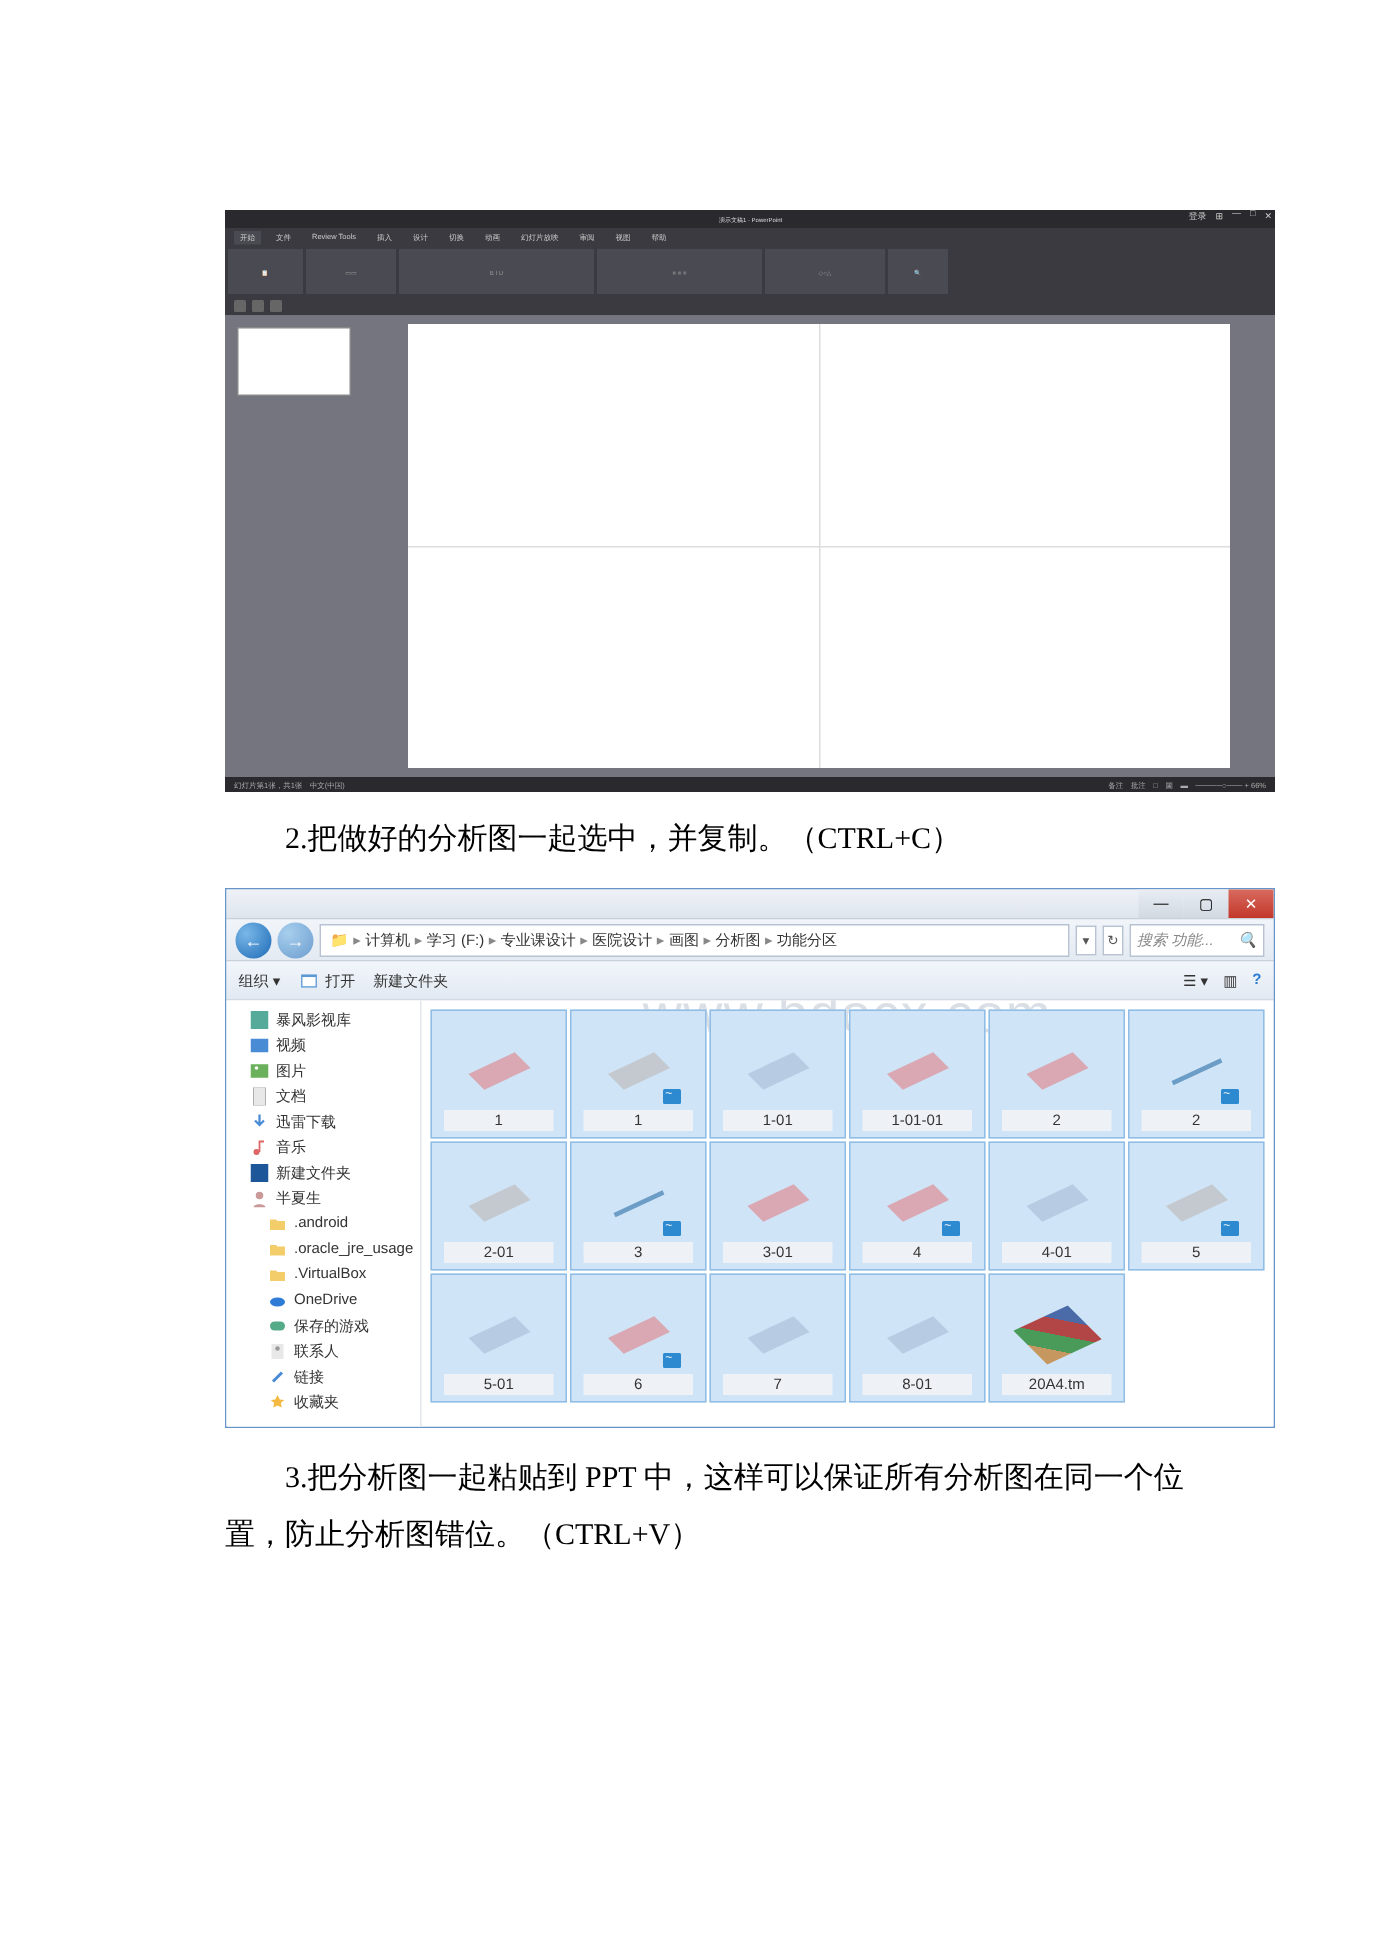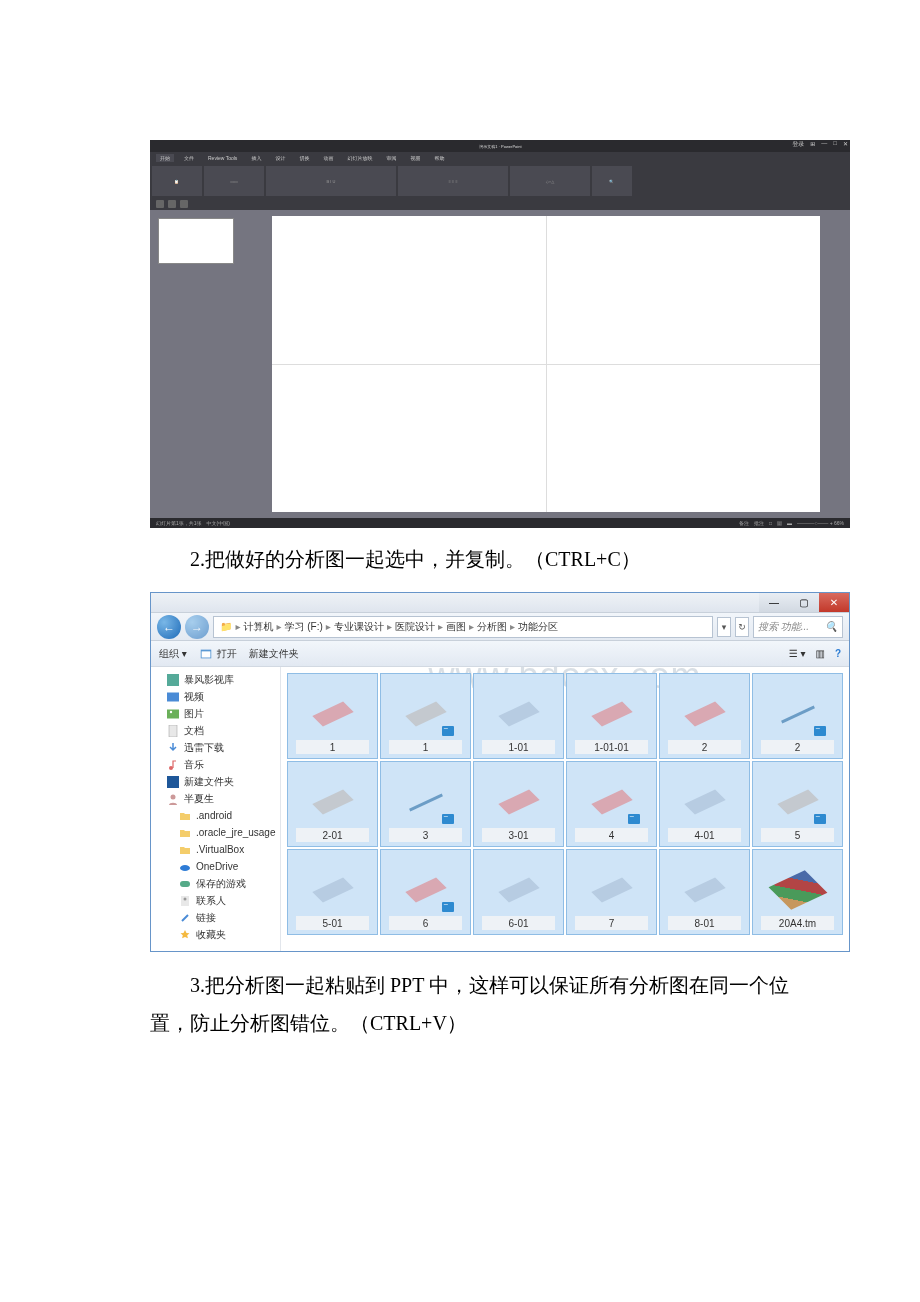--- a/index.html
+++ b/index.html
@@ -405,32 +405,26 @@
             <div class="tile-ico">
               <div class="iso-block pink"></div>
               <div class="tile-badge"></div>
             </div>
             <div class="tile-label">6</div>
           </div>
           <div class="exp-tile sel">
             <div class="tile-ico">
               <div class="iso-block "></div>
             </div>
-            <div class="tile-label">6-01</div>
+            <div class="tile-label">7</div>
           </div>
           <div class="exp-tile sel">
             <div class="tile-ico">
               <div class="iso-block "></div>
             </div>
-            <div class="tile-label">7</div>
-          </div>
-          <div class="exp-tile sel">
-            <div class="tile-ico">
-              <div class="iso-block "></div>
-            </div>
             <div class="tile-label">8-01</div>
           </div>
           <div class="exp-tile sel">
             <div class="tile-ico">
               <div class="iso-block multi"></div>
             </div>
             <div class="tile-label">20A4.tm</div>
           </div>
         </div>
     </div>

